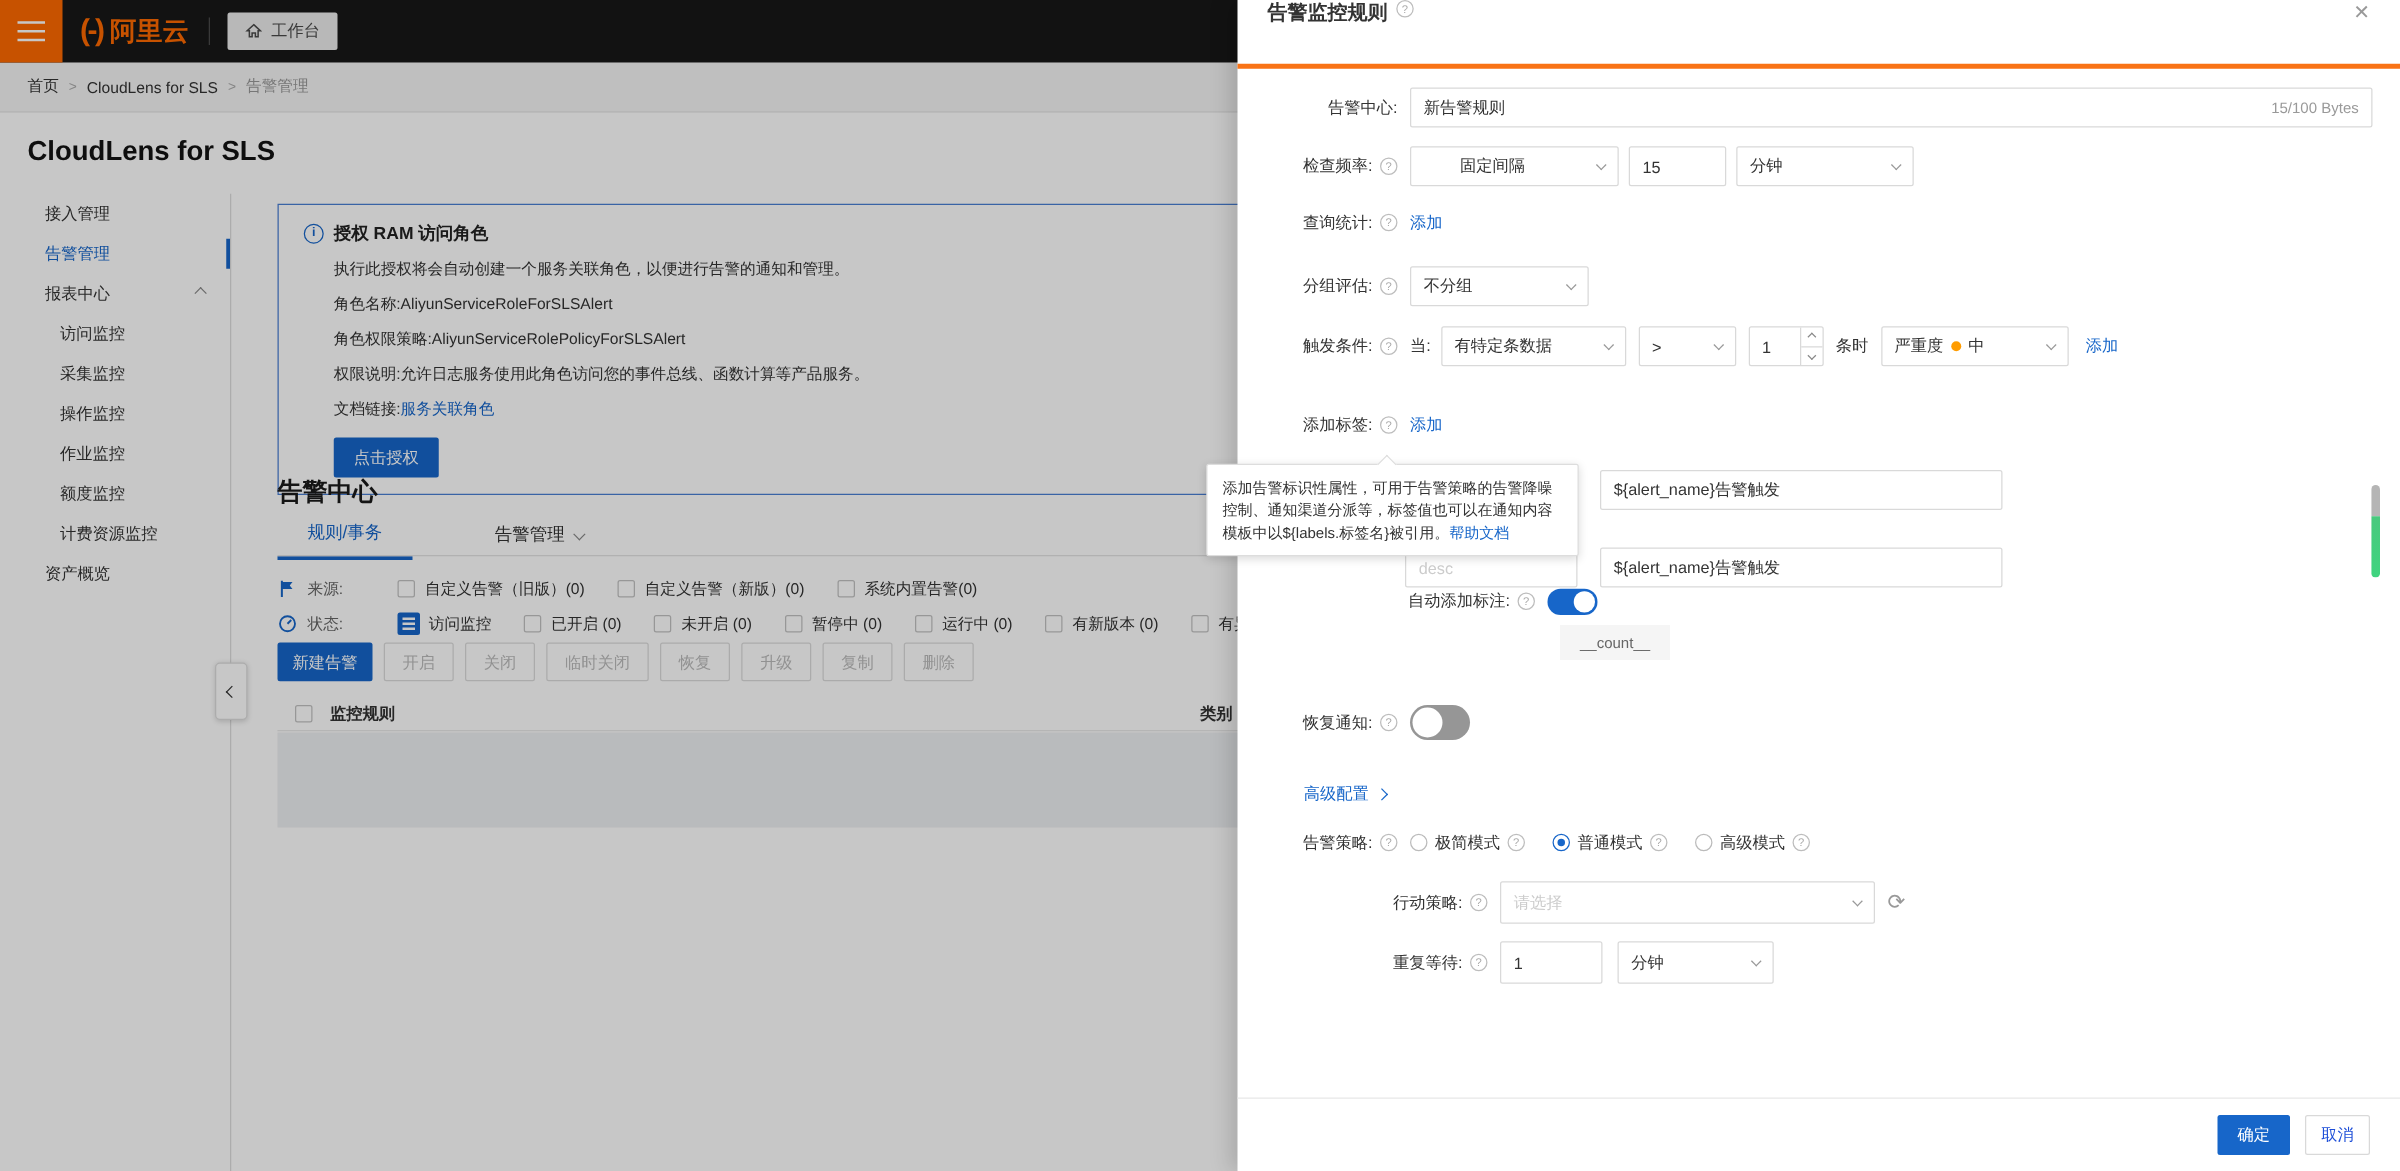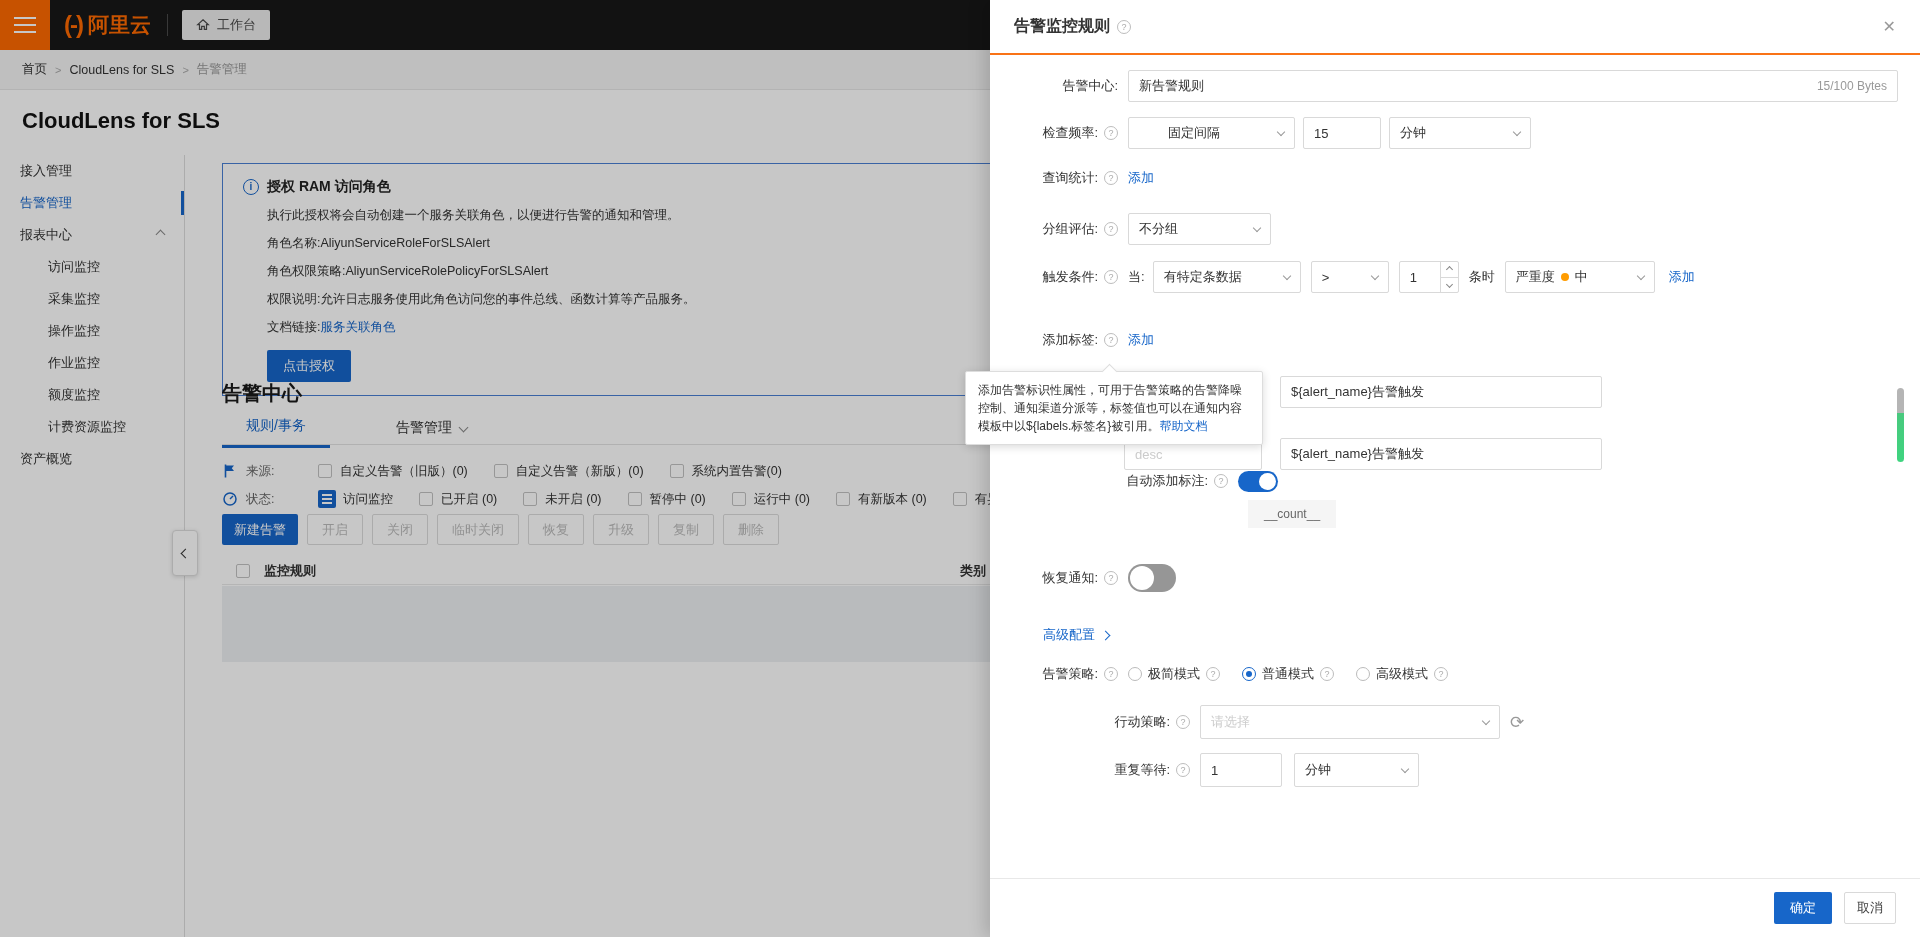--- a/index.html
+++ b/index.html
@@ -21,21 +21,21 @@
   .crumb { color:#333; cursor:pointer; }
   .crumb.current { color:#999; cursor:default; }
   .crumb-sep { color:#aaa; margin:0 8px; font-size:11px; }
 
   
   .page-title { position:absolute; left:22px; top:108px; font-size:22px; font-weight:bold; color:#121212; }
 
   
   .sidebar { position:absolute; left:0; top:155px; width:184px; bottom:0; background:#fff; }
   .v-divider { position:absolute; left:184px; top:155px; bottom:0; width:1px; background:#ddd; }
-  .nav-item { position:absolute; left:0; width:184px; height:32px; line-height:32px; font-size:13px; color:#333; padding-left:20px; cursor:pointer; }
+  .nav-item { position:absolute; left:0; width:184px; height:32px; line-height:32px; font-size:13px; color:#333; padding-left:36px; cursor:pointer; }
   .nav-item.child { padding-left:48px; }
   .nav-item.active { color:#1766C9; }
   .nav-item.active::after { content:""; position:absolute; right:0; top:4px; width:3px; height:24px; background:#1766C9; }
   .nav-chev { position:absolute; right:20px; top:12px; }
   .chev { display:inline-block; width:7px; height:7px; border-right:1.5px solid #888; border-bottom:1.5px solid #888; }
   .chev.up { transform:rotate(-135deg); }
   .chev.down { transform:rotate(45deg); }
   .chev.blue { border-color:#1766C9; }
 
   .collapse-handle { position:absolute; left:172px; top:530px; width:26px; height:46px; background:#fff; border:1px solid #ddd; border-radius:4px; box-shadow:0 1px 4px rgba(0,0,0,.15); display:flex; align-items:center; justify-content:center; cursor:pointer; z-index:2; }
@@ -73,21 +73,21 @@
   .thead { position:absolute; left:222px; top:557px; right:0; height:28px; display:flex; align-items:center; border-bottom:1px solid #e8e8e8; font-size:13px; font-weight:bold; color:#333; }
   .thead .cb-box { margin:0 14px 0 14px; }
   .th-cat { position:absolute; left:738px; }
   .tbody-empty { position:absolute; left:222px; top:586px; right:0; height:76px; background:#eef0f2; }
 
   
   .mask { position:absolute; inset:0; background:rgba(0,0,0,0.22); z-index:50; }
 
   
   .drawer { position:absolute; left:990px; top:0; width:930px; height:937px; background:#fff; box-shadow:-6px 0 16px rgba(0,0,0,.15); z-index:100; font-size:13px; }
-  .d-head { position:absolute; left:0; top:0; right:0; height:55px; border-bottom:2px solid #f97316; display:flex; align-items:center; padding:0 24px; }
+  .d-head { position:absolute; left:0; top:0; right:0; height:55px; border-bottom:4px solid #f97316; display:flex; padding:0 24px; }
   .d-title { font-size:16px; font-weight:bold; color:#333; }
   .help { display:inline-block; width:14px; height:14px; border:1px solid #bdbdbd; border-radius:50%; color:#ababab; font-size:9px; line-height:12px; text-align:center; font-style:normal; flex:none; }
   .d-head .help { margin-left:7px; }
   .d-close { margin-left:auto; color:#999; font-size:16px; cursor:pointer; font-style:normal; }
 
   .frow { position:absolute; display:flex; align-items:center; }
   .flabel { width:138px; display:flex; align-items:center; justify-content:flex-end; gap:6px; padding-right:10px; color:#333; flex:none; }
   .inp, .sel { height:32px; border:1px solid #d9d9d9; border-radius:2px; background:#fff; display:flex; align-items:center; padding:0 10px; color:#333; }
   .sel { justify-content:space-between; cursor:pointer; }
   .sel .chev { border-color:#999; width:6px; height:6px; margin-top:-3px; }
@@ -107,21 +107,21 @@
   .toggle-off { width:48px; height:28px; border-radius:14px; background:#969696; position:relative; cursor:pointer; }
   .toggle-off::after { content:""; position:absolute; left:2px; top:2px; width:24px; height:24px; border-radius:50%; background:#fff; }
   .tag { background:#f5f5f5; color:#666; font-size:12px; height:28px; display:flex; align-items:center; padding:0 16px; }
   .radio { width:14px; height:14px; border:1px solid #bbb; border-radius:50%; background:#fff; flex:none; }
   .radio.checked { border:1px solid #1766C9; position:relative; }
   .radio.checked::after { content:""; position:absolute; left:3px; top:3px; width:6px; height:6px; border-radius:50%; background:#1766C9; }
   .radio-item { display:flex; align-items:center; gap:6px; margin-right:22px; cursor:pointer; }
   .refresh { color:#999; font-size:17px; margin-left:10px; cursor:pointer; font-style:normal; }
   .d-foot { position:absolute; left:0; right:0; top:878px; bottom:0; border-top:1px solid #e8e8e8; display:flex; align-items:center; justify-content:flex-end; gap:12px; padding-right:24px; }
   .btn-ok { width:58px; height:32px; }
-  .btn-cancel { width:52px; height:32px; background:#fff; border:1px solid #d9d9d9; border-radius:2px; color:#404040; font-size:13px; cursor:pointer; }
+  .btn-cancel { width:52px; height:32px; background:#fff; border:1px solid #d9d9d9; border-radius:2px; color:#1d4ed8; font-size:13px; cursor:pointer; }
 
   
   .tooltip { position:absolute; left:965px; top:371px; width:298px; background:#fff; border:1px solid #ddd; box-shadow:0 2px 8px rgba(0,0,0,.15); border-radius:2px; padding:9px 12px; font-size:12px; line-height:18px; color:#333; z-index:300; }
   .tooltip::before { content:""; position:absolute; top:-6px; left:138px; width:10px; height:10px; background:#fff; border-left:1px solid #ddd; border-top:1px solid #ddd; transform:rotate(45deg); }
 
   
   .scroll-pill { position:absolute; left:1897px; top:388px; width:7px; height:74px; border-radius:4px; overflow:hidden; z-index:300; }
   .scroll-pill .gray { height:25px; background:#b5b5b5; }
   .scroll-pill .green { height:49px; background:linear-gradient(#49c97e,#3FD47F); }
 </style>

